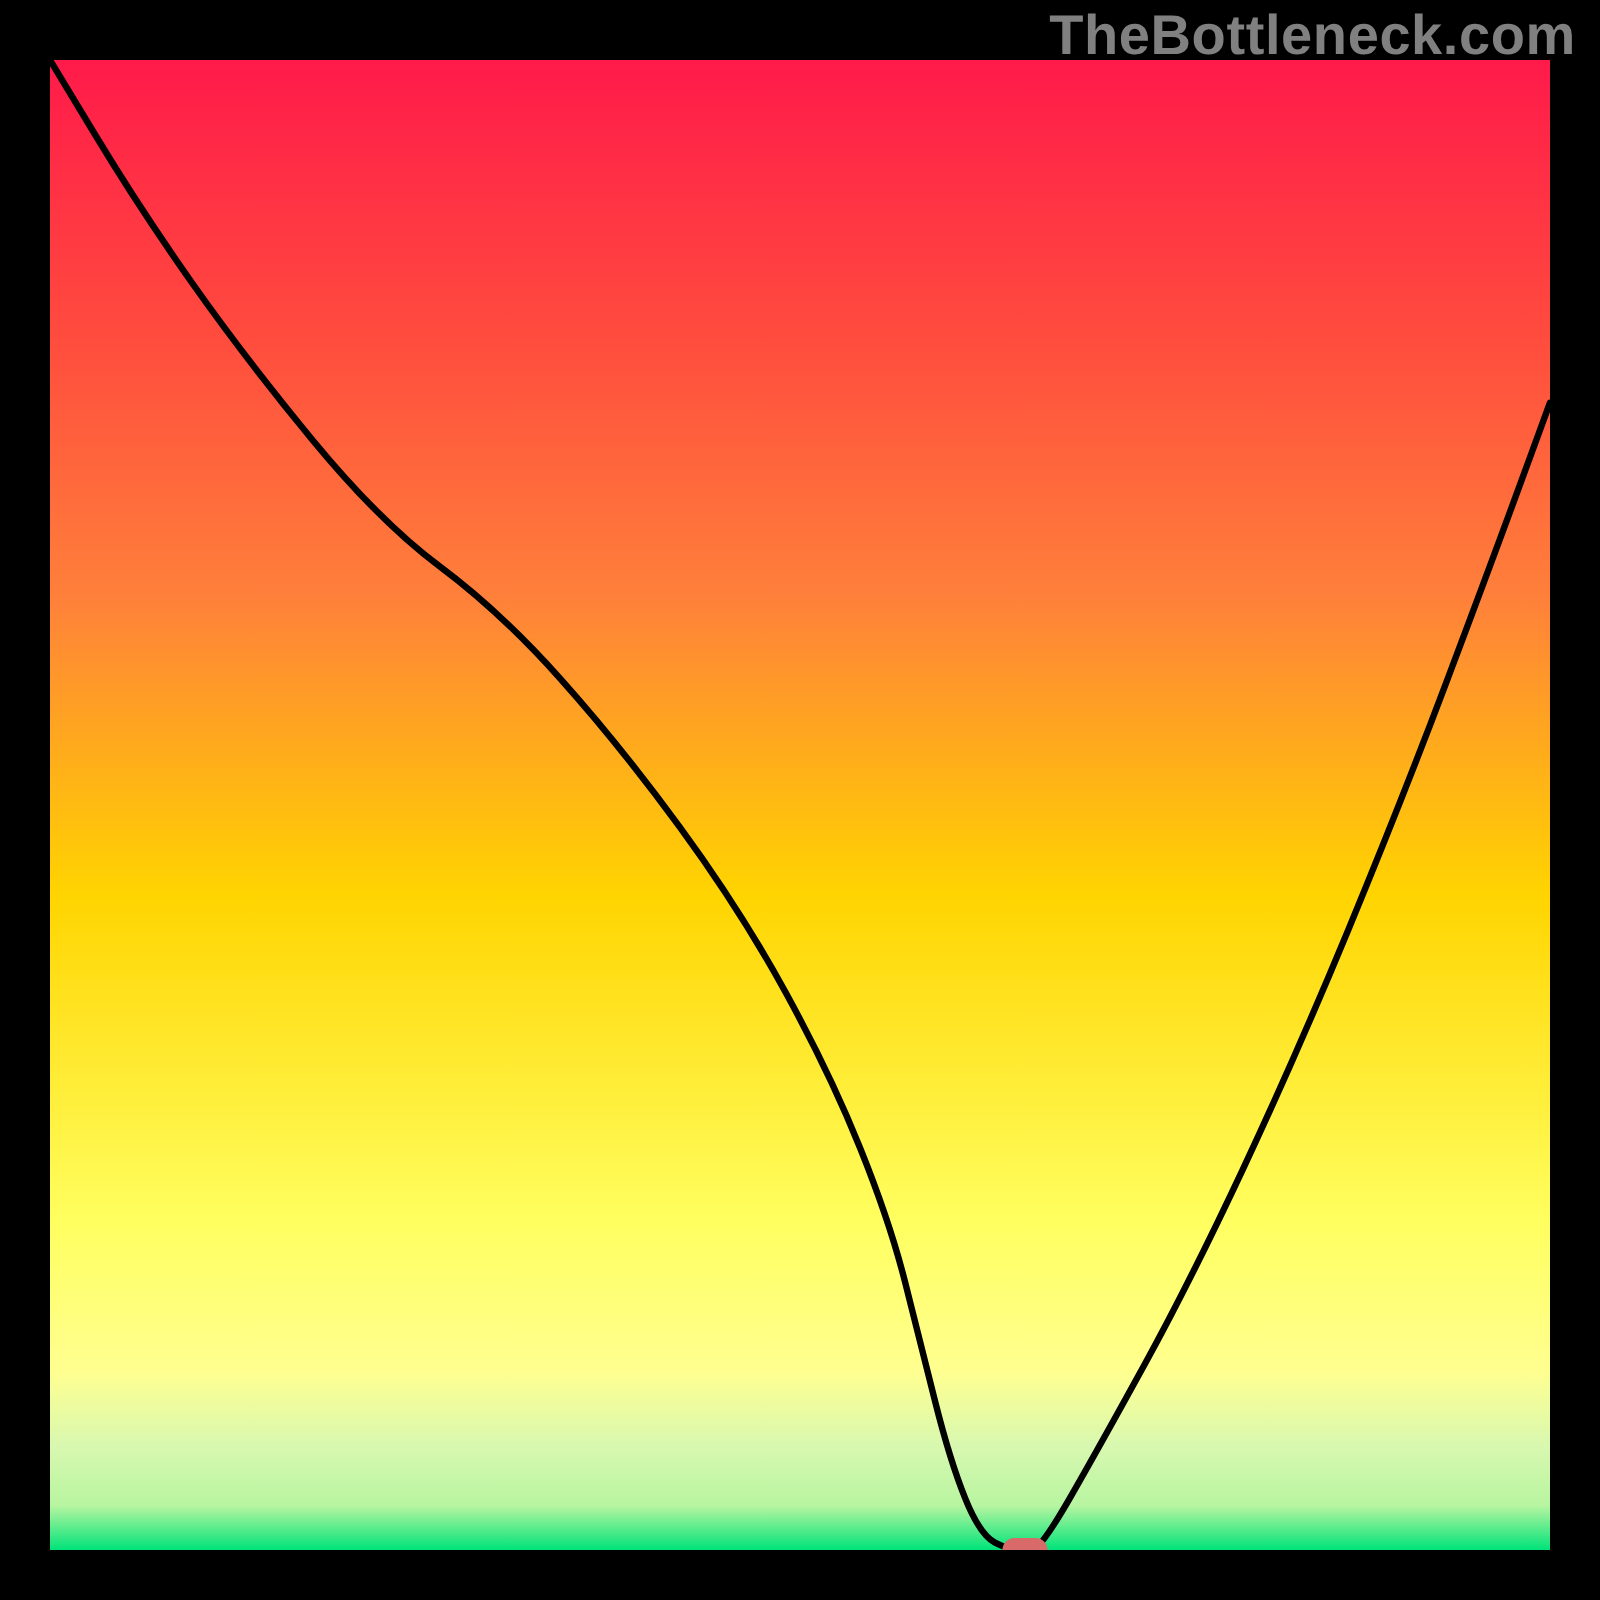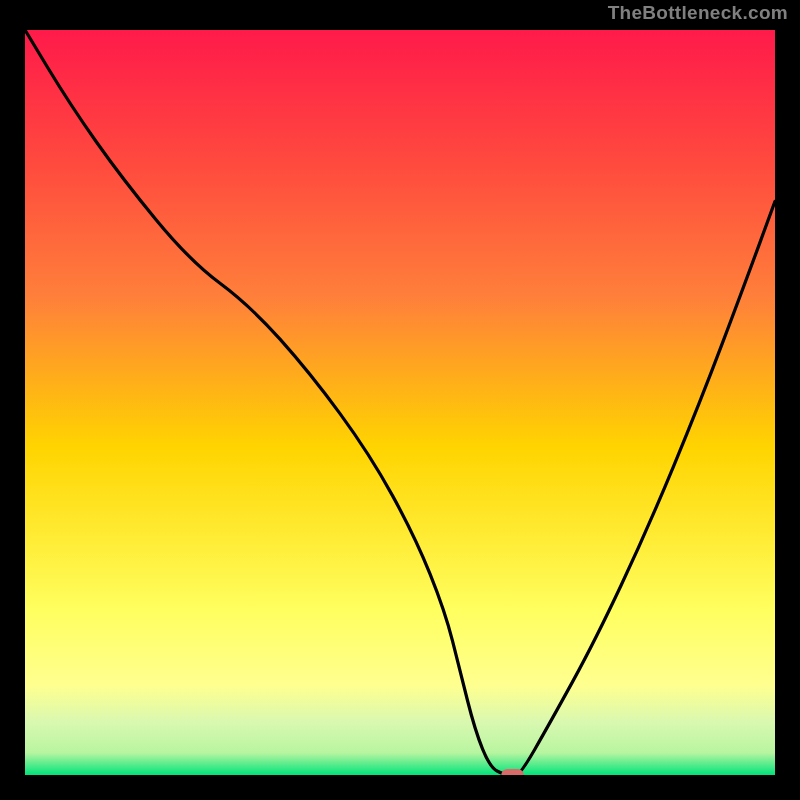--- a/index.html
+++ b/index.html
@@ -14,21 +14,21 @@
   .outer {
     position: relative;
     width: 800px;
     height: 800px;
     background: #000000;
   }
   .watermark {
     position: absolute;
     top: 2px;
     right: 12px;
-    font-size: 19px;
+    font-size: 28px;
     font-weight: 600;
     color: #808080;
     letter-spacing: 0.3px;
     font-family: Arial, sans-serif;
     z-index: 5;
     margin-left: 14px;
   }
   .plot {
     position: absolute;
     left: 25px;

